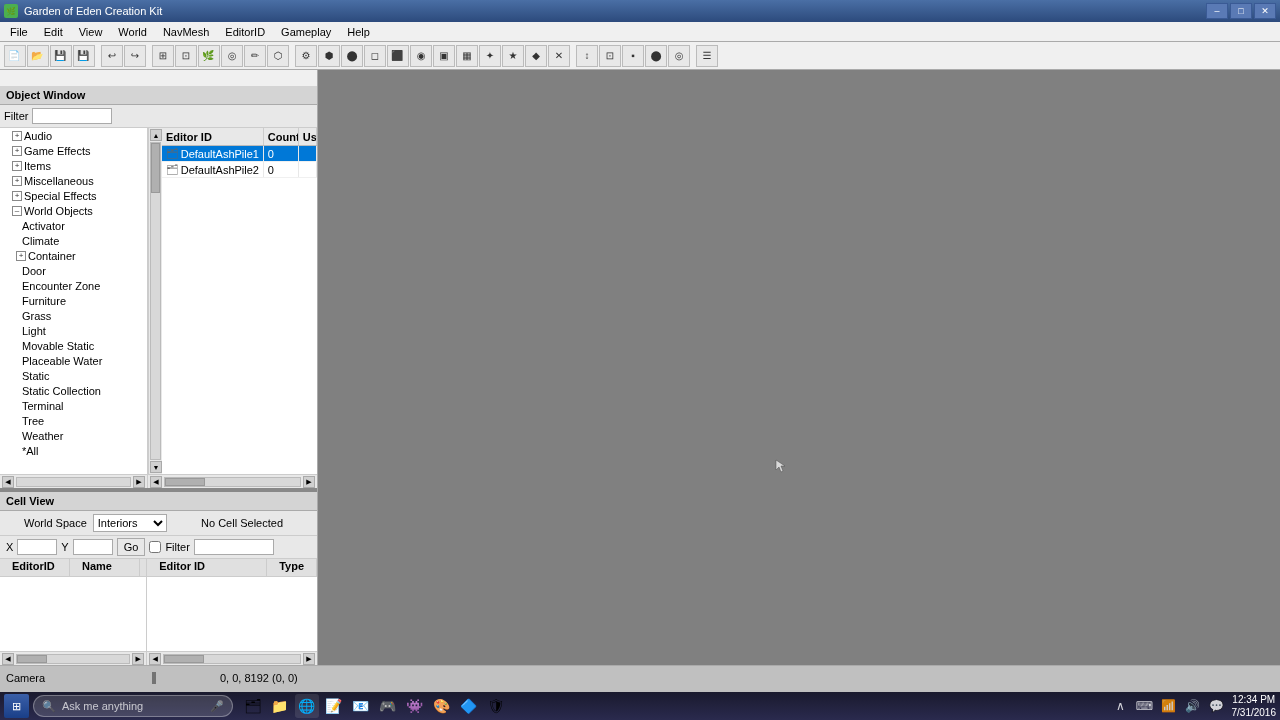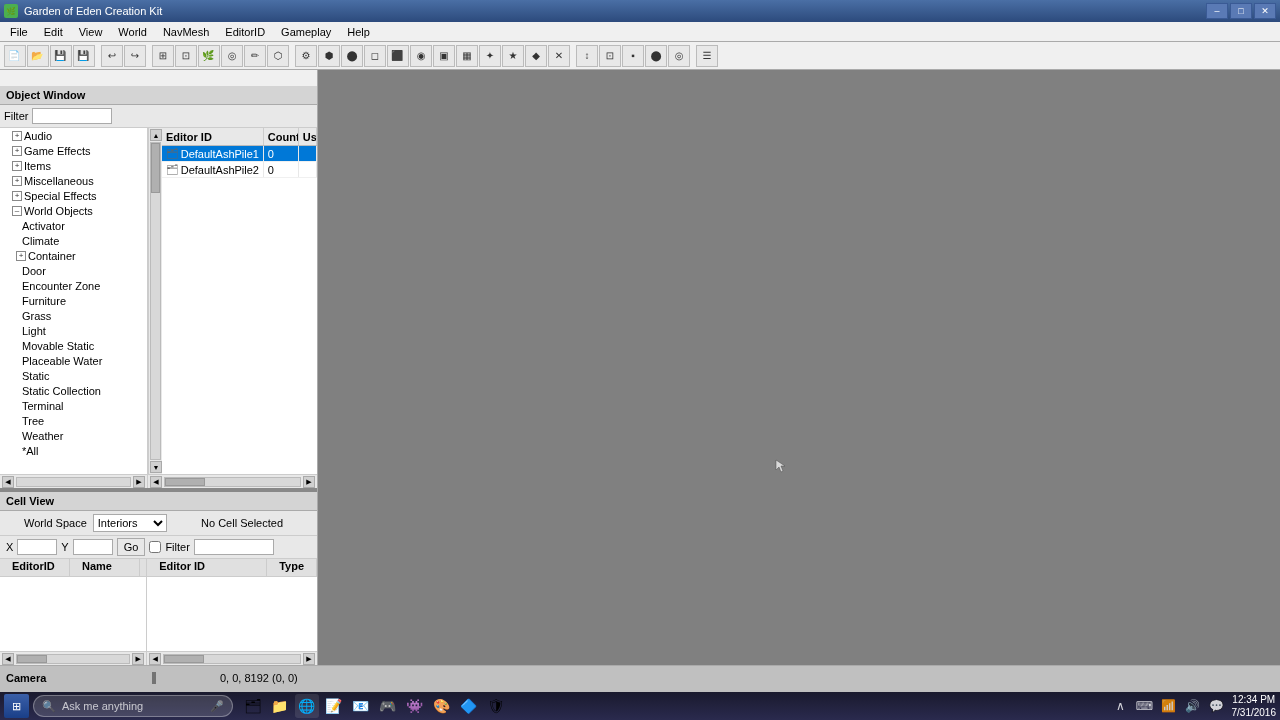--- a/index.html
+++ b/index.html
@@ -394,21 +394,20 @@
       display: flex;
       align-items: center;
       padding: 0 6px;
       gap: 20px;
       font-size: 11px;
     }
     #status-section-left {
       width: 150px;
       border-right: 4px solid #737373;
       padding-right: 16px;
-      font-weight: bold;
     }
     #status-section-right { font-size: 11px; padding-left: 44px; }
 
     
     #taskbar {
       height: 28px;
       background: linear-gradient(to bottom, #1a1a2e, #2a2a4e);
       display: flex;
       align-items: center;
       padding: 0 4px;

